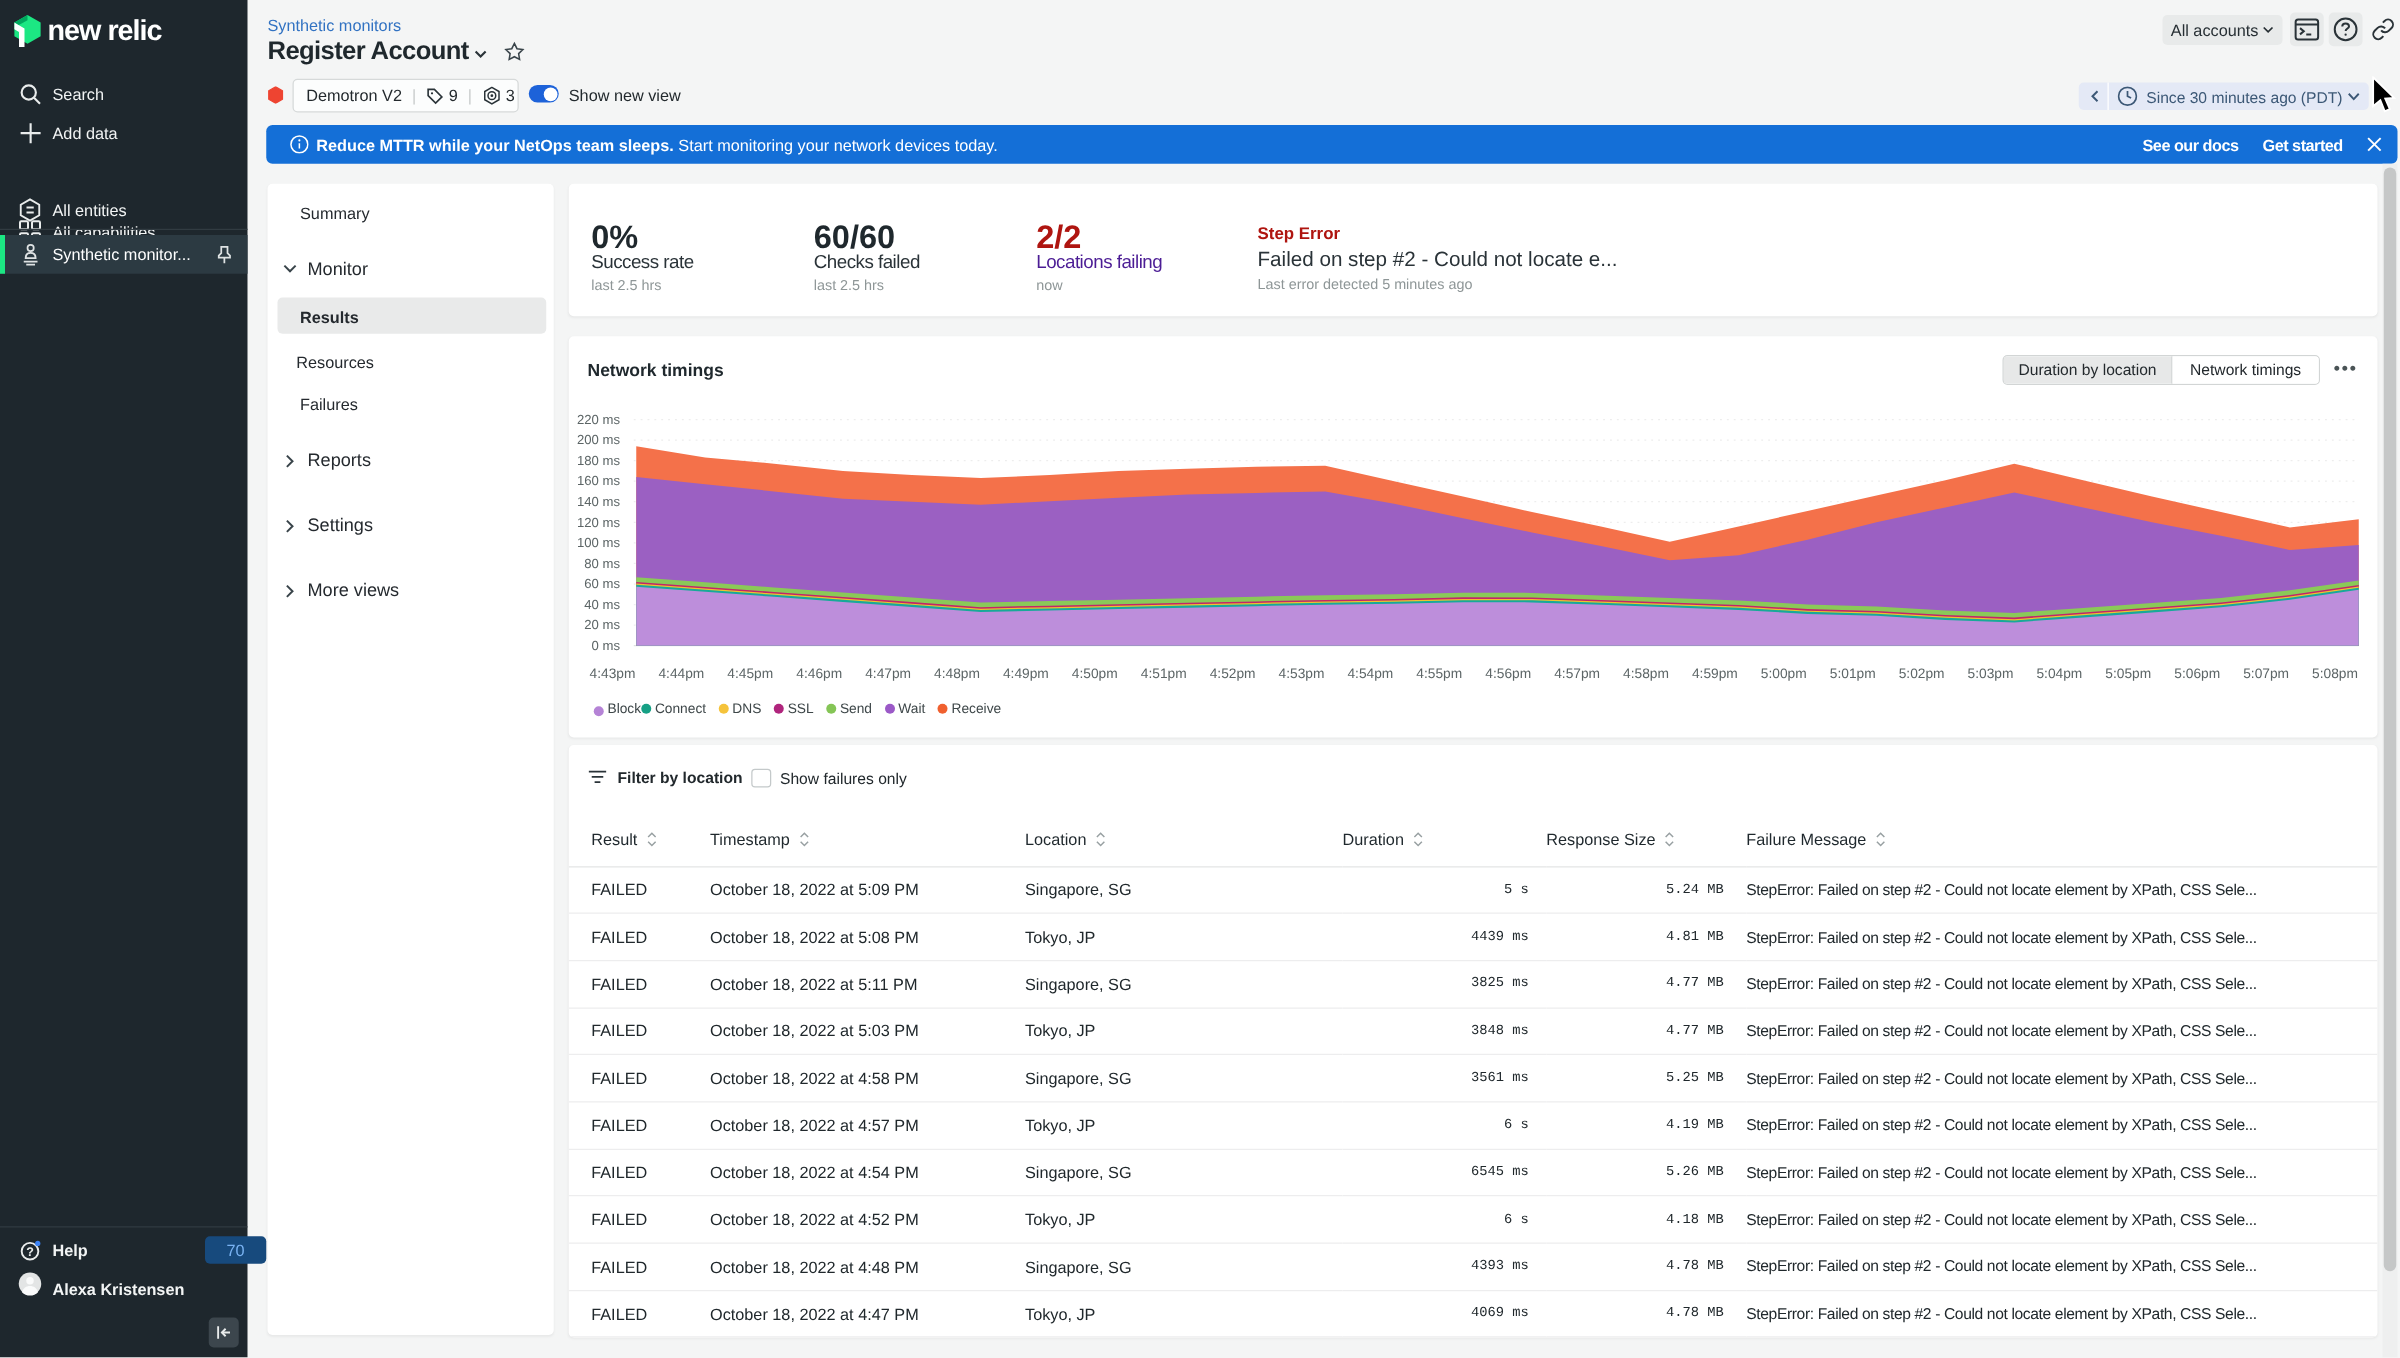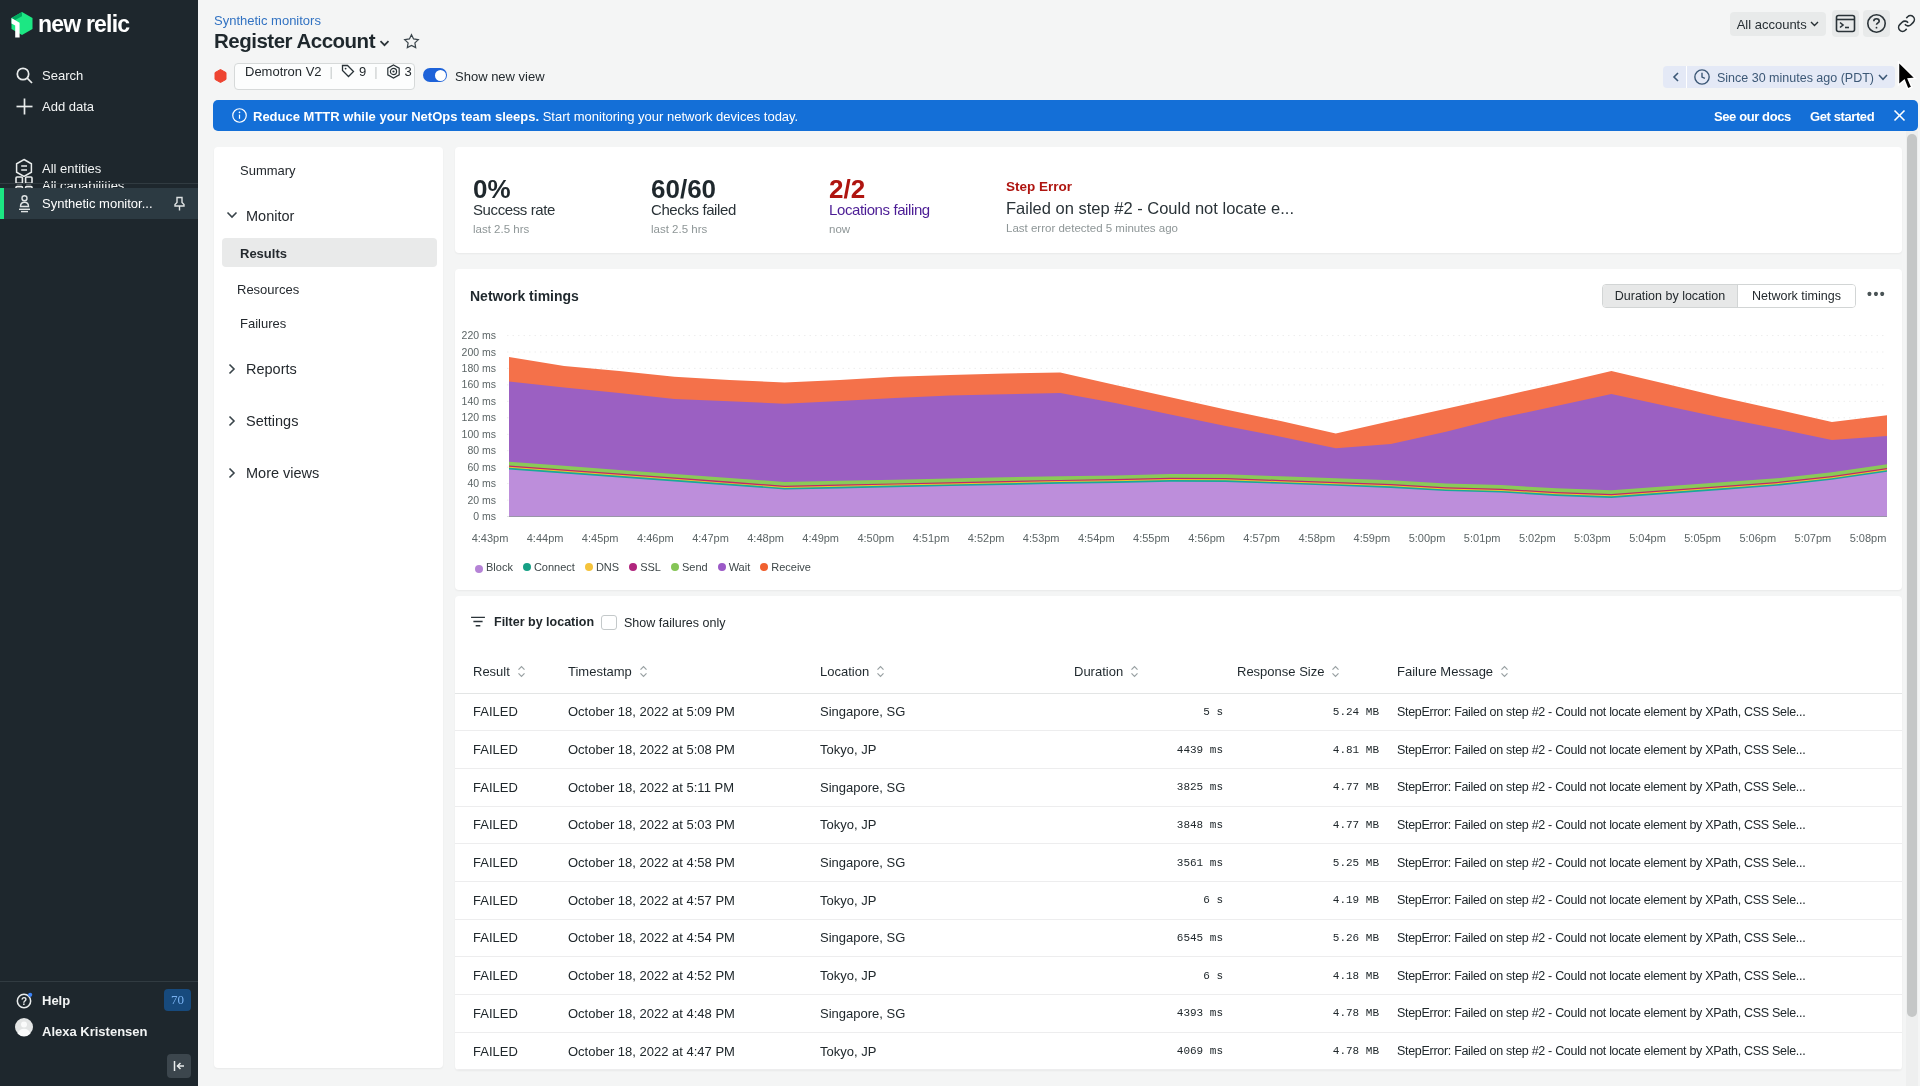--- a/index.html
+++ b/index.html
@@ -93,21 +93,21 @@
   <div class="abs" style="left:0; top:981px; width:198px; height:1px; background:#313b41;"></div>
   <div class="side-item" style="top:985px;">
     <span class="ic">
         <svg width="21" height="21" viewBox="0 0 21 21" fill="none">
           <circle cx="10.5" cy="11" r="7" stroke="#e9ecec" stroke-width="1.6"></circle>
           <circle cx="17" cy="4.5" r="2.2" fill="#3b82f6"></circle>
           <text x="10.5" y="14.8" font-size="10.5" font-weight="bold" fill="#e9ecec" text-anchor="middle" font-family="Liberation Sans">?</text>
         </svg>
       </span>
     <span class="lbl" style="font-weight:bold;">Help</span>
-    <span class="abs" style="left:164px; top:4px; width:27px; height:22px; background:#174a7d; border-radius:4px; color:#79b2f2; font-size:13px; display:flex; align-items:center; justify-content:center;font-family:Liberation Serif, serif;">70</span>
+    <span class="abs" style="left:164px; top:4px; width:49px; height:22px; background:#174a7d; border-radius:4px; color:#79b2f2; font-size:13px; display:flex; align-items:center; justify-content:center;">70</span>
   </div>
   <div class="side-item" style="top:1017px; height:28px;">
     <span class="ic" style="top:0;">
         <svg width="20" height="20" viewBox="0 0 20 20">
           <circle cx="10" cy="10" r="9" fill="#e3e5e5"></circle>
           <circle cx="10" cy="7.6" r="3" fill="#fafbfb"></circle>
           <path d="M3.6,16.8 C4.5,13.4 7,11.8 10,11.8 C13,11.8 15.5,13.4 16.4,16.8 A9,9 0 0 1 3.6,16.8 Z" fill="#fafbfb"></path>
         </svg>
       </span>
     <span class="lbl" style="font-weight:bold;">Alexa Kristensen</span>
@@ -147,21 +147,21 @@
     <circle cx="10.5" cy="14.7" r="0.9" fill="#2a3338" stroke="none"></circle>
   </svg>
 <svg class="abs" style="left:1897px; top:14px;" width="19" height="19" viewBox="0 0 24 24" fill="none" stroke="#2a3338" stroke-width="2">
     <path d="M10,13 a5,5 0 0 0 7.54,0.54 l3,-3 a5,5 0 0 0 -7.07,-7.07 l-1.72,1.71"></path>
     <path d="M14,11 a5,5 0 0 0 -7.54,-0.54 l-3,3 a5,5 0 0 0 7.07,7.07 l1.71,-1.71"></path>
   </svg>
 
 <svg class="abs" style="left:214px; top:69px;" width="13" height="14" viewBox="0 0 13 14">
     <path d="M6.5,0.5 L12,3.6 V10.4 L6.5,13.5 L1,10.4 V3.6 Z" fill="#ee4431" stroke="#ee4431" stroke-linejoin="round"></path>
   </svg>
-<div class="abs" style="left:234px; top:63px; width:181px; height:27px; background:#fcfdfd; border:1px solid #d6d9d9; border-radius:4px; display:flex; align-items:flex-start; font-size:13px; color:#23292d; white-space:nowrap;">
+<div class="abs" style="left:234px; top:63px; width:181px; height:27px; background:#fcfdfd; border:1px solid #d6d9d9; border-radius:4px; display:flex; align-items:center; font-size:13px; color:#23292d; white-space:nowrap;">
   <span style="margin-left:10px;">Demotron V2</span>
   <span style="margin-left:8px; color:#c7cbcb;">|</span>
   <svg style="margin-left:8px; flex:none;" width="14" height="14" viewBox="0 0 14 14" fill="none" stroke="#2a3338" stroke-width="1.3">
       <path d="M1.5,1.5 h5 l6,6 -5,5 -6,-6 Z"></path>
       <circle cx="4.6" cy="4.6" r="0.9" fill="#2a3338" stroke="none"></circle>
     </svg>
   <span style="margin-left:4px;">9</span>
   <span style="margin-left:8px; color:#c7cbcb;">|</span>
   <svg style="margin-left:8px; flex:none;" width="15" height="15" viewBox="0 0 15 15" fill="none" stroke="#2a3338" stroke-width="1.2">
       <polygon points="7.5,0.9 13.2,4.2 13.2,10.8 7.5,14.1 1.8,10.8 1.8,4.2"></polygon>
@@ -304,21 +304,21 @@
         <text x="1027.2" y="273" font-size="11" fill="#5c6566" text-anchor="middle" font-family="Liberation Sans">5:01pm</text>
         <text x="1082.3" y="273" font-size="11" fill="#5c6566" text-anchor="middle" font-family="Liberation Sans">5:02pm</text>
         <text x="1137.4" y="273" font-size="11" fill="#5c6566" text-anchor="middle" font-family="Liberation Sans">5:03pm</text>
         <text x="1192.5" y="273" font-size="11" fill="#5c6566" text-anchor="middle" font-family="Liberation Sans">5:04pm</text>
         <text x="1247.6" y="273" font-size="11" fill="#5c6566" text-anchor="middle" font-family="Liberation Sans">5:05pm</text>
         <text x="1302.8" y="273" font-size="11" fill="#5c6566" text-anchor="middle" font-family="Liberation Sans">5:06pm</text>
         <text x="1357.9" y="273" font-size="11" fill="#5c6566" text-anchor="middle" font-family="Liberation Sans">5:07pm</text>
         <text x="1413.0" y="273" font-size="11" fill="#5c6566" text-anchor="middle" font-family="Liberation Sans">5:08pm</text>
       </svg></div>
   <div class="abs" style="left:20px; top:292px; display:flex; font-size:11px; color:#3e4749; align-items:center;" id="legend">
-      <span style="display:inline-flex;align-items:flex-end;margin-right:10px;"><span style="width:8px;height:8px;border-radius:50%;background:#b583d6;margin-right:3px;"></span>Block</span>
+      <span style="display:inline-flex;align-items:flex-end;"><span style="width:8px;height:8px;border-radius:50%;background:#b583d6;margin-right:3px;"></span>Block</span>
       <span style="display:inline-flex;align-items:center;margin-right:10px;"><span style="width:8px;height:8px;border-radius:50%;background:#16a085;margin-right:3px;"></span>Connect</span>
       <span style="display:inline-flex;align-items:center;margin-right:10px;"><span style="width:8px;height:8px;border-radius:50%;background:#f5c33b;margin-right:3px;"></span>DNS</span>
       <span style="display:inline-flex;align-items:center;margin-right:10px;"><span style="width:8px;height:8px;border-radius:50%;background:#b0257d;margin-right:3px;"></span>SSL</span>
       <span style="display:inline-flex;align-items:center;margin-right:10px;"><span style="width:8px;height:8px;border-radius:50%;background:#85c556;margin-right:3px;"></span>Send</span>
       <span style="display:inline-flex;align-items:center;margin-right:10px;"><span style="width:8px;height:8px;border-radius:50%;background:#9b59c7;margin-right:3px;"></span>Wait</span>
       <span style="display:inline-flex;align-items:center;margin-right:10px;"><span style="width:8px;height:8px;border-radius:50%;background:#f0602f;margin-right:3px;"></span>Receive</span>
     </div>
 </div>
 
 <div class="card" style="top:596px; height:474px; overflow:hidden;">

